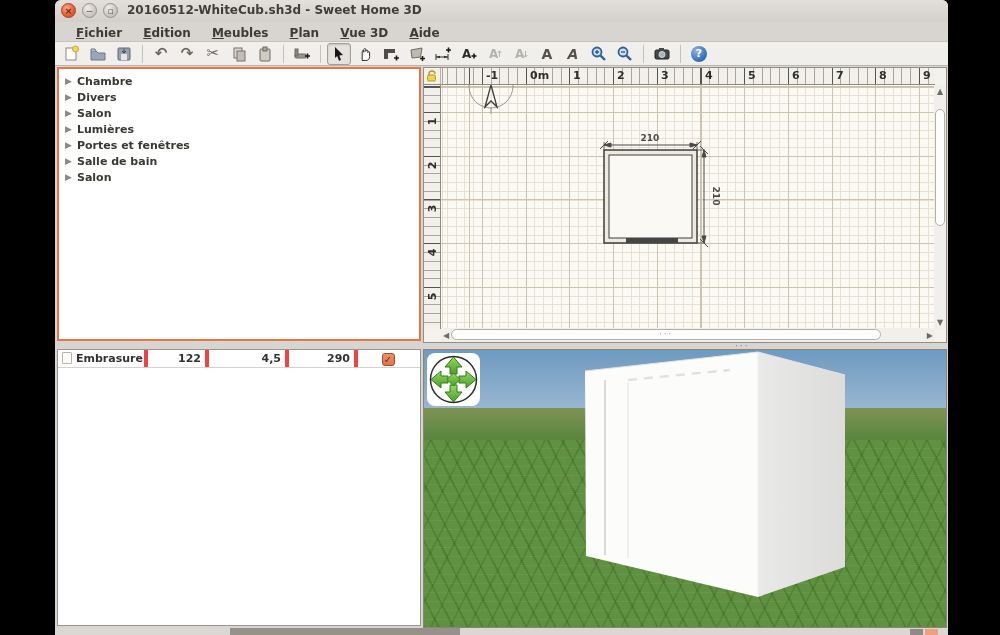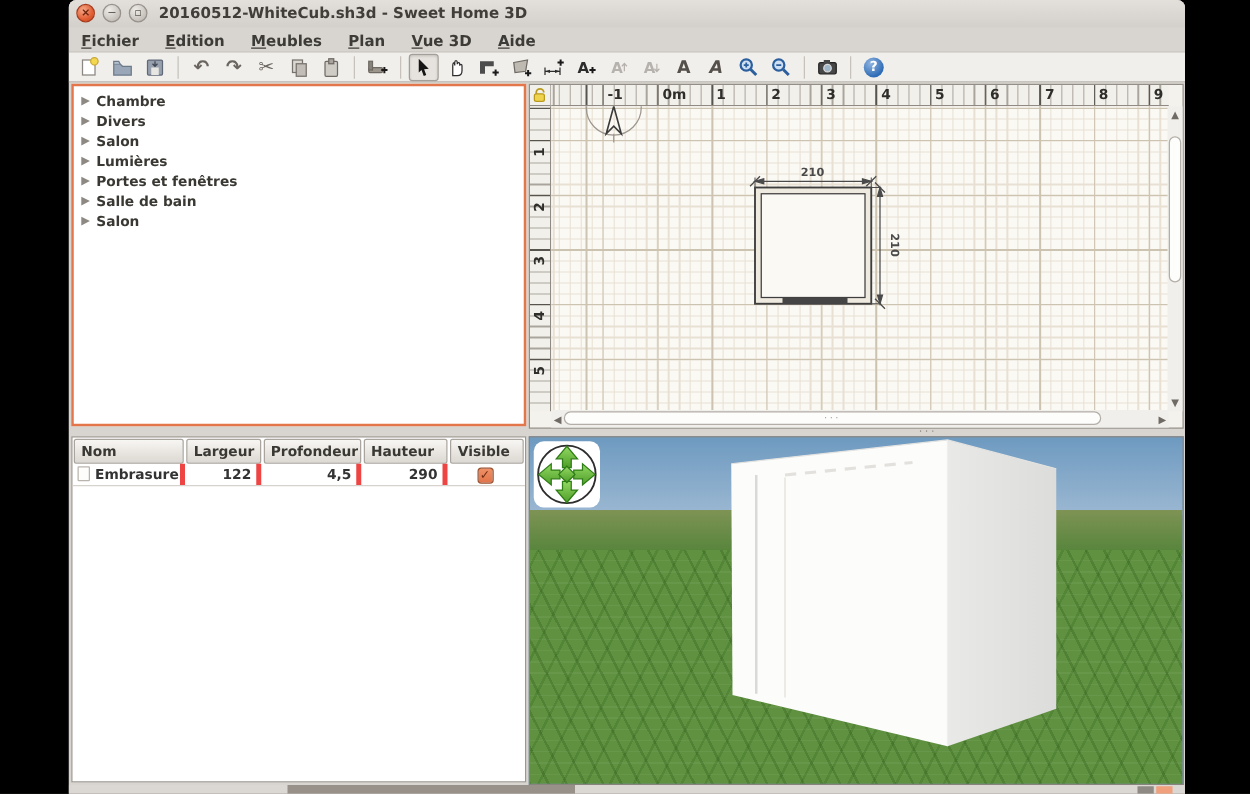--- a/index.html
+++ b/index.html
@@ -14,21 +14,21 @@
   .winbtn { position:absolute; top:3px; width:15px; height:15px; border-radius:50%;
             font-size:9px; line-height:14px; text-align:center; cursor:default; }
   .winbtn.close { left:6px; background:radial-gradient(circle at 35% 30%, #f5a887, #e0592f 65%, #c74f27);
                   border:1px solid #a63f22; color:#6e2410; font-weight:bold; }
   .winbtn.min, .winbtn.max { background:radial-gradient(circle at 35% 30%, #efece8, #c6c1bb 70%);
                   border:1px solid #97928b; color:#5c5852; }
   .winbtn.min { left:27px; } .winbtn.max { left:48px; }
   .title-text { position:absolute; left:72px; top:3px; font-size:12px; font-weight:bold; color:#413d38; }
 
   
-  .menubar { position:absolute; left:0; top:22px; width:100%; height:19px; padding-left:2px;
+  .menubar { position:absolute; left:0; top:22px; width:100%; height:19px; padding-left:13px;
              background:#d8d4cf; }
   .menu-item { display:inline-block; padding:2px 8px 0 8px; font-size:12px; font-weight:600;
                color:#3c3b37; }
   .menu-item::first-letter { text-decoration:underline; }
 
   
   .toolbar { position:absolute; left:0; top:41px; width:100%; height:25px;
              background:#f1efec; border-top:1px solid #c5c1bb; border-bottom:1px solid #b9b5af;
              display:flex; align-items:center; padding-left:4px; }
   .tbtn { width:24px; height:22px; display:flex; align-items:center; justify-content:center;
@@ -307,27 +307,20 @@
       <span class="tree-arrow">▶</span>
       <span class="tree-label">Salle de bain</span>
       </div>
     <div class="tree-item">
       <span class="tree-arrow">▶</span>
       <span class="tree-label">Salon</span>
       </div>
   </div>
 
   <div class="ftable">
-    <div class="thead">
-      <div class="th w-nom">Nom</div>
-      <div class="th w-lar">Largeur</div>
-      <div class="th w-pro">Profondeur</div>
-      <div class="th w-hau">Hauteur</div>
-      <div class="th w-vis">Visible</div>
-    </div>
     <div class="trow">
       <div class="td w-nom"><span class="mini-furn-icon"></span><span>Embrasure</span></div>
       <div class="td num w-lar">122</div>
       <div class="td num w-pro">4,5</div>
       <div class="td num w-hau">290</div>
       <div class="td w-vis" style="border-right:none">
         <div class="checkbox">✓</div>
         </div>
     </div>
   </div>

